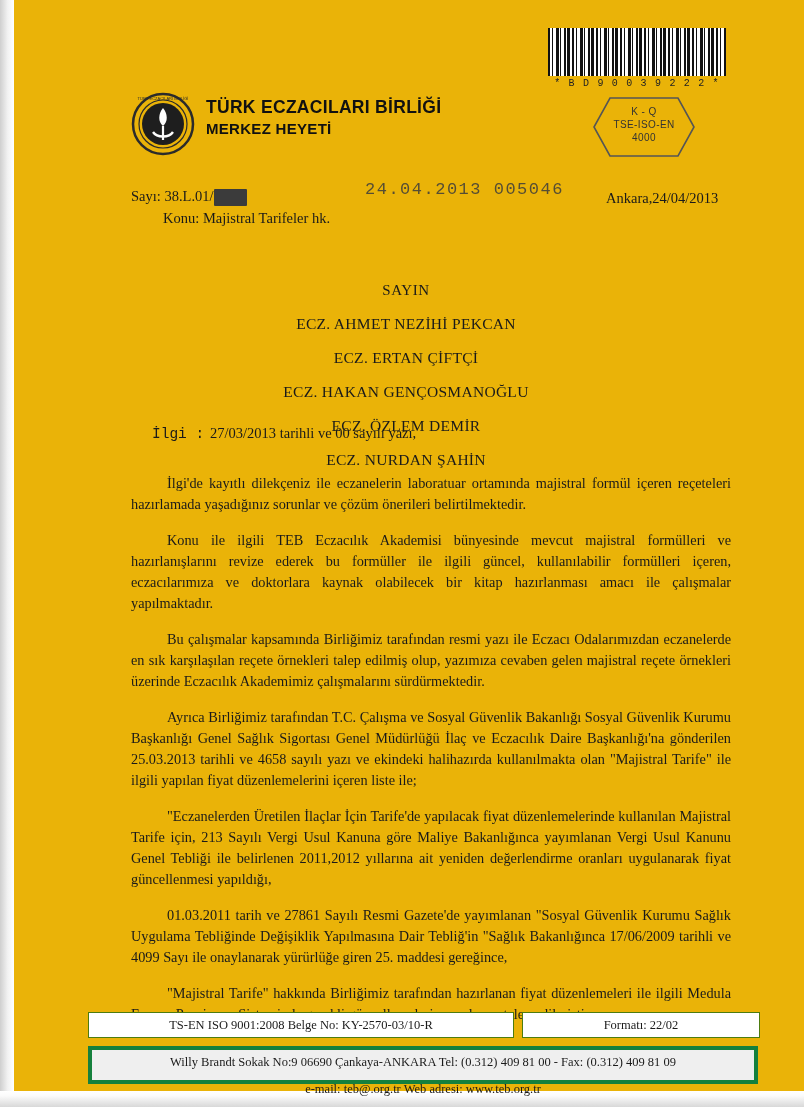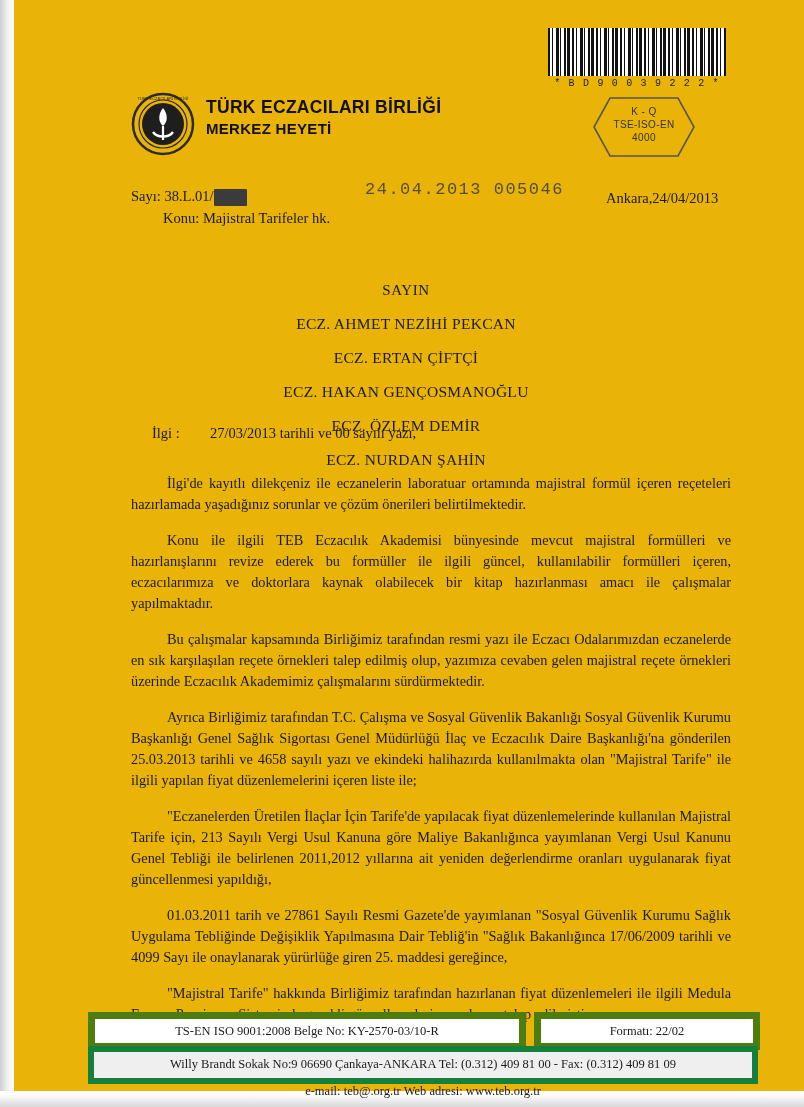--- a/index.html
+++ b/index.html
@@ -167,21 +167,21 @@
     margin-top: 16px;
   }
 
   
   .ilgi {
     position: absolute;
     left: 152px;
     top: 425px;
     font-size: 14.5px;
   }
-  .ilgi .lbl { display: inline-block; width: 58px; }
+  .ilgi .lbl { display: inline-block; width: 58px; font-family: Liberation Mono, monospace; }
 
   .body {
     position: absolute;
     left: 131px;
     top: 465px;
     width: 600px;
     font-size: 14.3px;
     line-height: 21px;
     text-align: justify;
   }
@@ -193,38 +193,38 @@
   
   .footer-row {
     position: absolute;
     left: 88px;
     top: 1012px;
     width: 672px;
     display: flex;
     gap: 8px;
   }
   .fbox {
-    border: 7px solid #4d7c0f;
+    border: 1px solid #4d7c0f;
     height: 24px;
     display: flex;
     align-items: center;
     justify-content: center;
     font-size: 12.5px;
     background: #fff;
   }
   .fbox.left { flex: 0 0 424px; }
   .fbox.right { flex: 1; }
 
   .footer-addr {
     position: absolute;
     left: 88px;
     top: 1046px;
     width: 670px;
     height: 38px;
-    border: 6px solid #15803d;
+    border: 4px solid #15803d;
     background: #efefef;
     text-align: center;
     font-size: 12.5px;
     line-height: 16px;
     padding-top: 4px;
     box-sizing: border-box;
   }
   .footer-addr .l2 { margin-top: 11px; }
 </style>
 </head>

